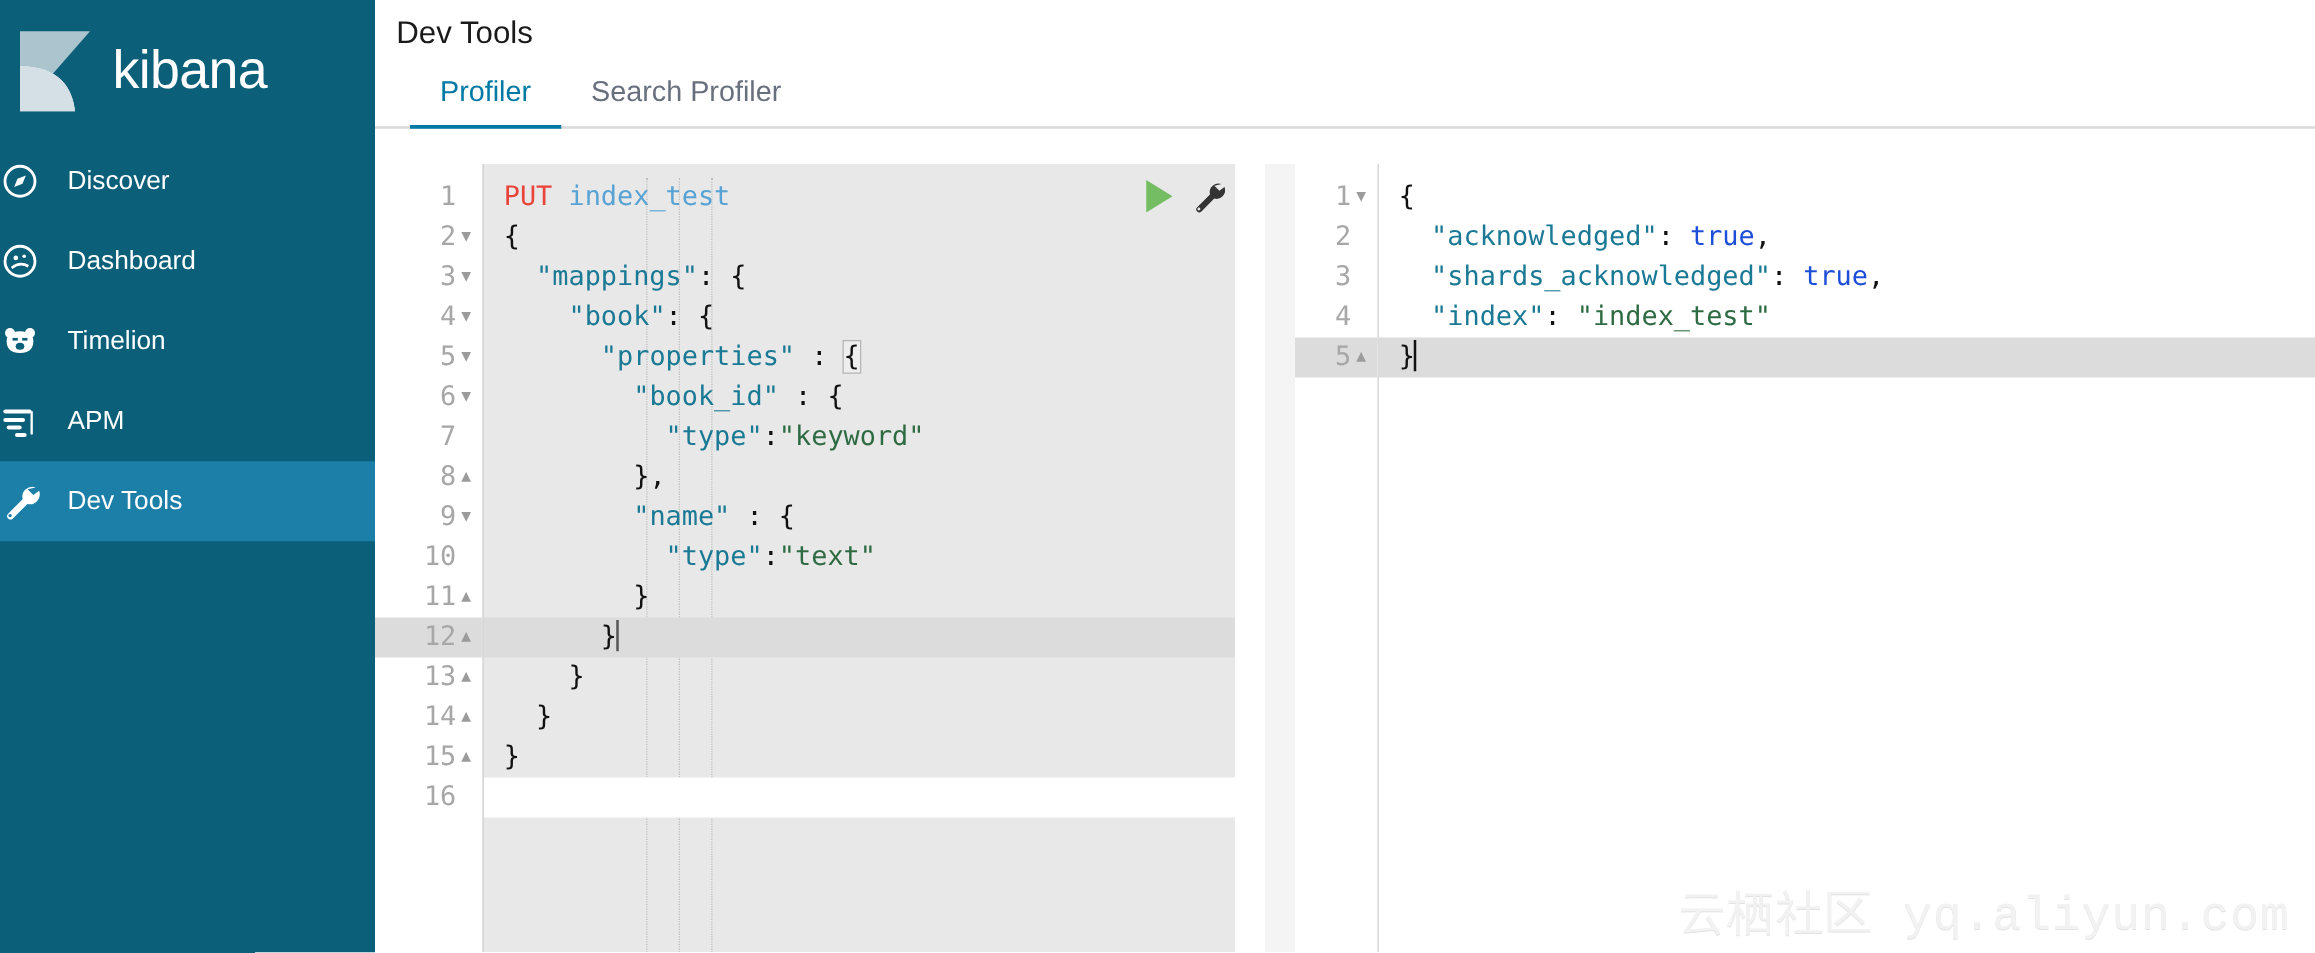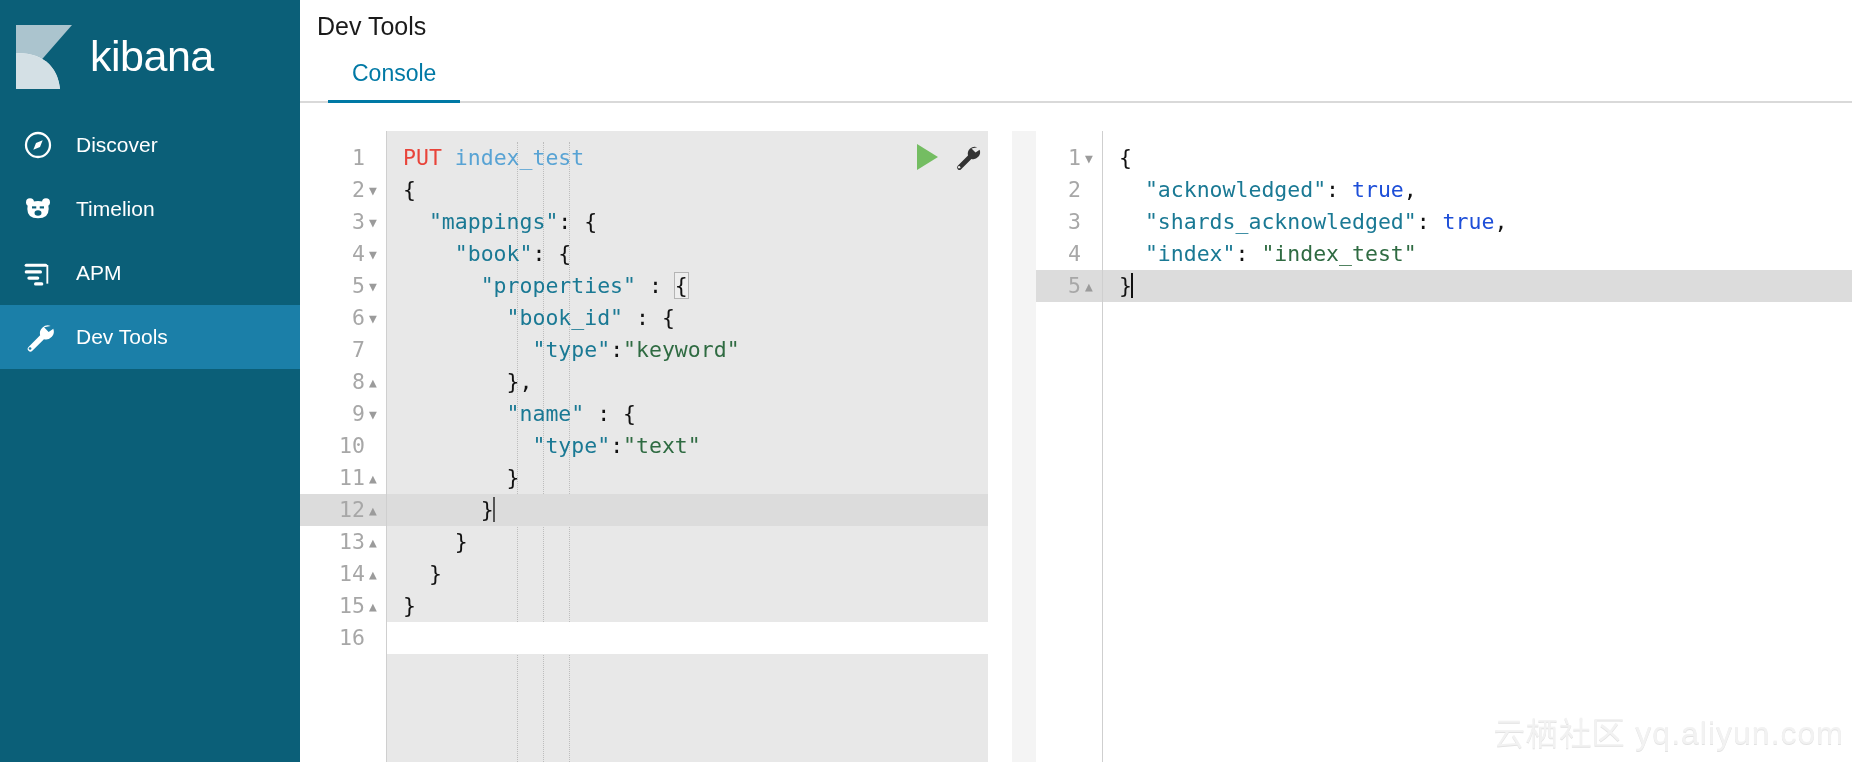--- a/index.html
+++ b/index.html
@@ -23,21 +23,21 @@
     display: flex; align-items: center;
     height: 113px; padding-left: 14px;
   }
   .brand-mark { width: 60px; height: 68px; position: relative; flex: 0 0 60px; }
   .brand-name {
     color: #ffffff; font-size: 43px; font-weight: 400;
     letter-spacing: -0.5px; margin-left: 16px; line-height: 1;
   }
   .nav-item {
     display: flex; align-items: center;
-    height: 64px; padding-left: 22px; cursor: pointer;
+    height: 64px; cursor: pointer;
   }
   .nav-item.active { background: #1b7fa8; }
   .nav-icon {
     width: 44px; flex: 0 0 44px;
     display: flex; align-items: center; justify-content: flex-start;
   }
   .nav-label {
     color: #ffffff; font-size: 21px; font-weight: 400;
     margin-left: 10px; white-space: nowrap;
   }
@@ -162,26 +162,27 @@
   #wrench-btn { cursor: pointer; line-height: 0; }
 
   
   #res-strip {
     position: absolute; left: 0; top: 0; bottom: 0;
     width: 24px; background: #f4f4f4;
   }
 
   
   #watermark {
-    position: absolute; right: 8px; bottom: 6px;
-    font-size: 32px; color: #f2f2f2;
+    position: absolute; right: 20px; bottom: 6px;
+    font-size: 38px; color: #f2f2f2;
     letter-spacing: 1px; white-space: nowrap;
     pointer-events: none; user-select: none;
     text-shadow: 0 1px 0 #e2e2e2;
     z-index: 20;
+    font-family: Liberation Mono, monospace;
   }
 </style>
 </head>
 <body>
 
 <div id="app">
 
   <nav id="sidebar">
     <div class="brand">
       <span class="brand-mark">
@@ -198,20 +199,31 @@
       <span class="nav-icon">
         <svg width="32" height="32" viewBox="0 0 24 24" fill="none" stroke="#fff" stroke-width="1.7">
           <circle cx="12" cy="12" r="9"></circle>
           <path d="M15.5 8.5 L10.5 10.5 L8.5 15.5 L13.5 13.5 Z" fill="#fff" stroke="none"></path>
         </svg>
       </span>
       <span class="nav-label">Discover</span>
     </div>
 
 
+    <div class="nav-item">
+      <span class="nav-icon">
+        <svg width="32" height="32" viewBox="0 0 24 24" fill="none" stroke="#fff" stroke-width="1.7">
+          <circle cx="12" cy="12" r="9"></circle>
+          <circle cx="9.5" cy="10" r="1.4" fill="#fff" stroke="none"></circle>
+          <circle cx="14.5" cy="9" r="1.1" fill="#fff" stroke="none"></circle>
+          <path d="M7 16 Q12 12 17 15" stroke="#fff" stroke-width="1.6"></path>
+        </svg>
+      </span>
+      <span class="nav-label">Dashboard</span>
+    </div>
 
     <div class="nav-item">
       <span class="nav-icon">
         <svg width="32" height="32" viewBox="0 0 24 24">
           <circle cx="6" cy="7" r="3" fill="#fff"></circle>
           <circle cx="18" cy="7" r="3" fill="#fff"></circle>
           <path d="M4 12 Q4 6 12 6 Q20 6 20 12 Q20 19 12 19 Q4 19 4 12 Z" fill="#fff"></path>
           <rect x="7.5" y="10" width="3.2" height="1.6" fill="#0b5f78"></rect>
           <rect x="13.3" y="10" width="3.2" height="1.6" fill="#0b5f78"></rect>
           <ellipse cx="12" cy="15" rx="2.6" ry="2.1" fill="#0b5f78"></ellipse>
@@ -244,21 +256,22 @@
       </span>
       <span class="nav-label">Dev Tools</span>
     </div>
   </nav>
 
   <section id="main">
 
     <h1 id="page-title">Dev Tools</h1>
 
     <div id="tabstrip">
-      <div class="tab active">Console</div>
+      <div class="tab active">Profiler</div>
+      <div class="tab">Search Profiler</div>
     </div>
 
     <div id="console">
 
       <div class="pane" id="req-pane">
         <div class="editor">
           <div class="gutter" id="req-gutter" style="flex:0 0 86px;">
               <div class="ln"><span class="num">1</span><span class="fold"></span></div>
               <div class="ln"><span class="num">2</span><span class="fold">▼</span></div>
               <div class="ln"><span class="num">3</span><span class="fold">▼</span></div>

